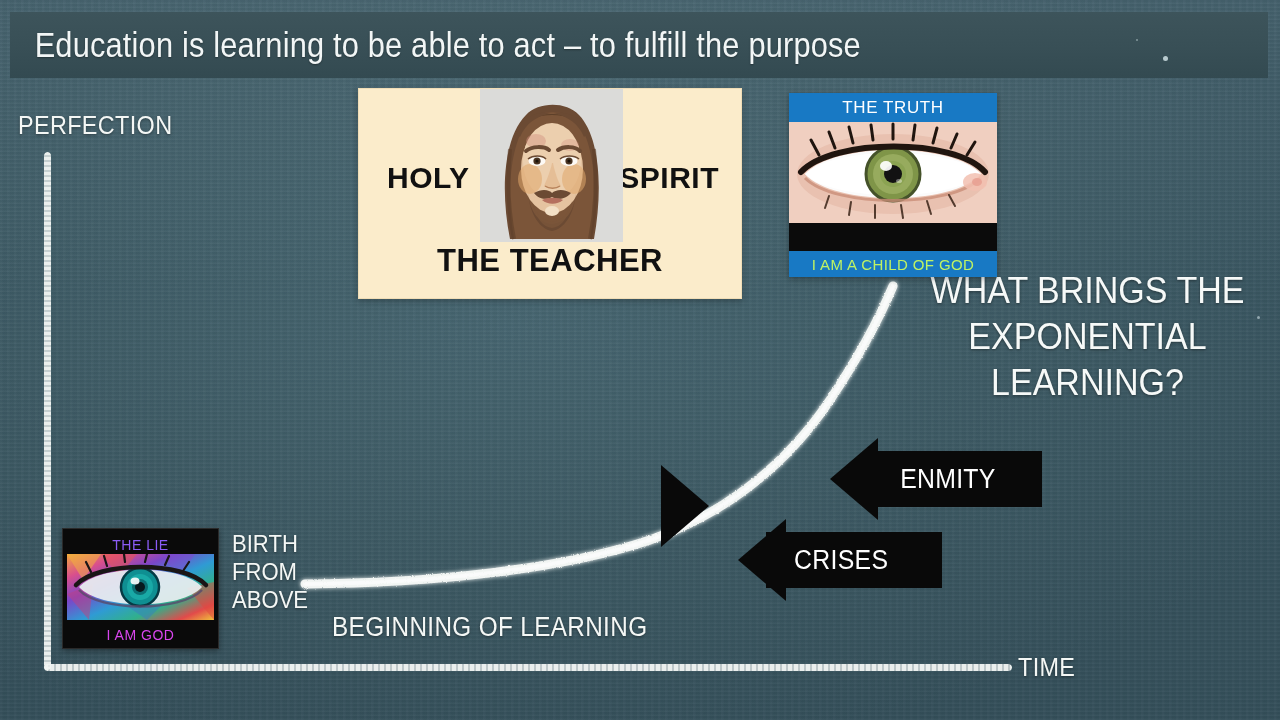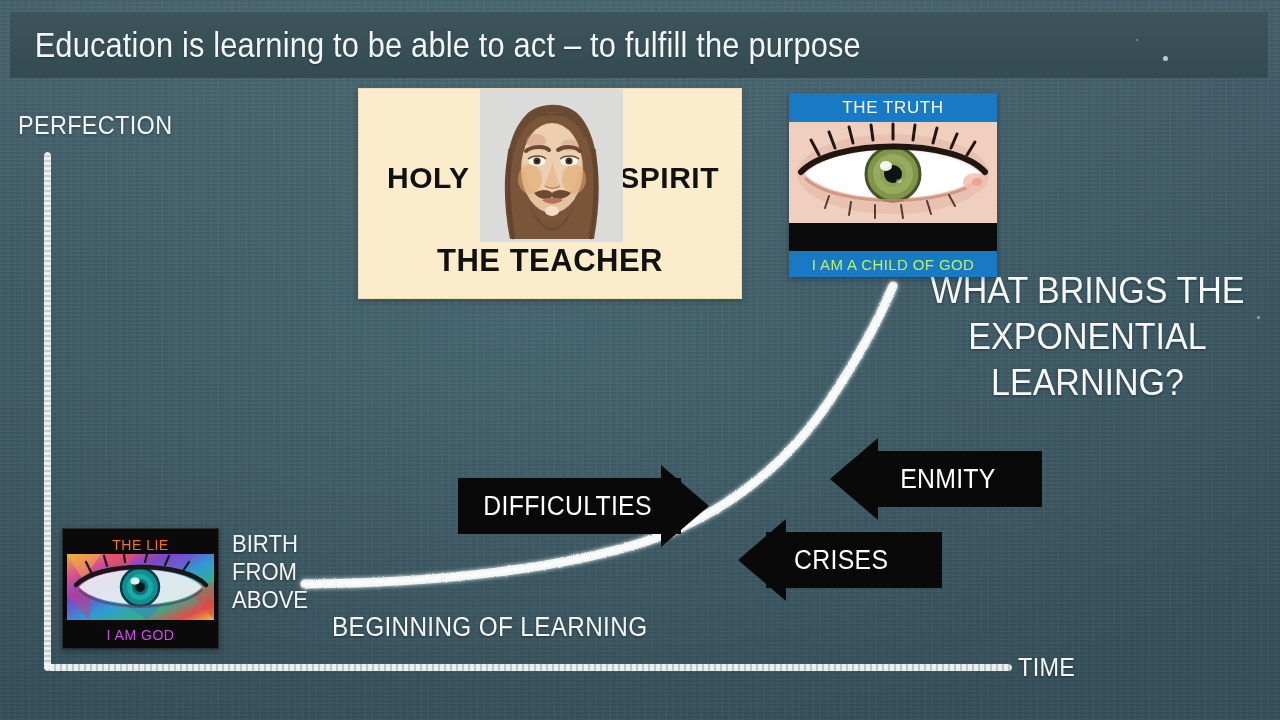--- a/index.html
+++ b/index.html
@@ -97,21 +97,21 @@
     display:flex;align-items:center;justify-content:center;
     color:#bef264;font-size:15px;letter-spacing:.4px;
   }
   
   #lie-card{
     position:absolute;left:62px;top:528px;width:155px;height:119px;
     background:#0a0a0a;border:1px solid #2a2a2a;box-shadow:0 2px 6px rgba(0,0,0,.35);
   }
   #lie-top{
     position:absolute;left:0;top:0;width:100%;height:31px;background:#0a0a0a;
-    display:flex;align-items:center;justify-content:center;color:#f97316;font-size:14px;letter-spacing:.5px;
+    display:flex;align-items:center;justify-content:center;color:#8b5cf6;font-size:14px;letter-spacing:.5px;
   }
   #lie-photo{position:absolute;left:4px;top:25px;width:147px;height:66px;overflow:hidden;}
   #lie-bottom{
     position:absolute;left:0;bottom:0;width:100%;height:27px;background:#0a0a0a;
     display:flex;align-items:center;justify-content:center;color:#d946ef;font-size:14px;letter-spacing:.5px;
   }
   
   .arrow{position:absolute;height:56px;}
   .arrow .body{position:absolute;top:0;height:56px;background:#090909;display:flex;align-items:center;}
   .arrow .label{
@@ -305,23 +305,20 @@
         <path d="M9,31 C31,7 117,7 139,31" stroke="#1a1616" stroke-width="4.5" fill="none" stroke-linecap="round"></path>
         <path d="M24,18 L19,8 M40,12 L37,2 M58,8 L57,0 M78,8 L80,0 M98,11 L102,2 M116,17 L122,8" stroke="#1a1616" stroke-width="2.2" stroke-linecap="round"></path>
         <path d="M12,36 C33,58 114,58 135,36" stroke="#584a6b" stroke-width="2.4" fill="none" opacity=".8"></path>
       </svg>
     </div>
     <div id="lie-bottom">I AM GOD</div>
   </div>
 
 
   <div id="arrow-difficulties" class="arrow right">
-    <div class="body">
-      <span class="label">DIFFICULTIES</span>
-    </div>
     <div class="head"></div>
   </div>
 
   <div id="arrow-enmity" class="arrow left">
     <div class="head"></div>
     <div class="body">
       <span class="label">ENMITY</span>
     </div>
   </div>
 

